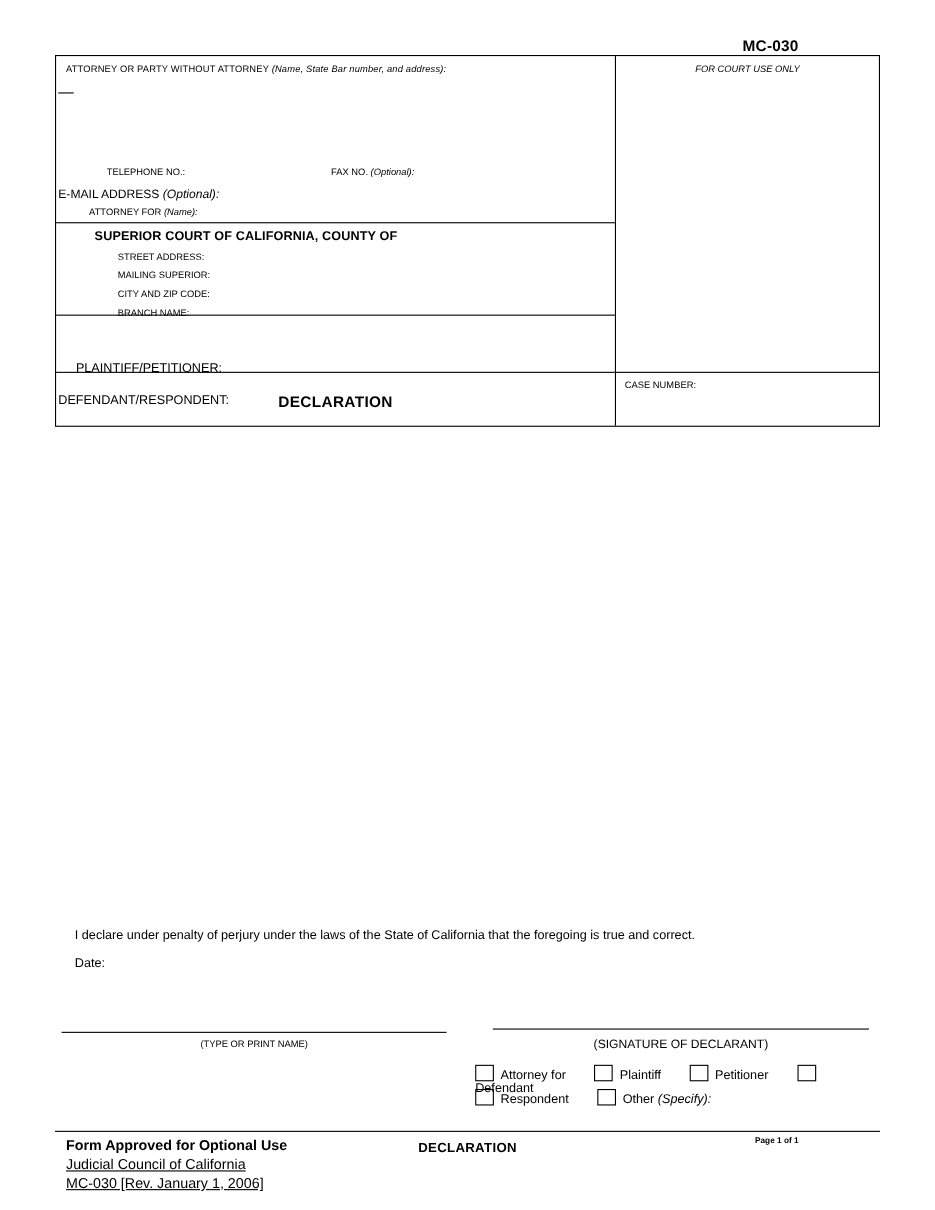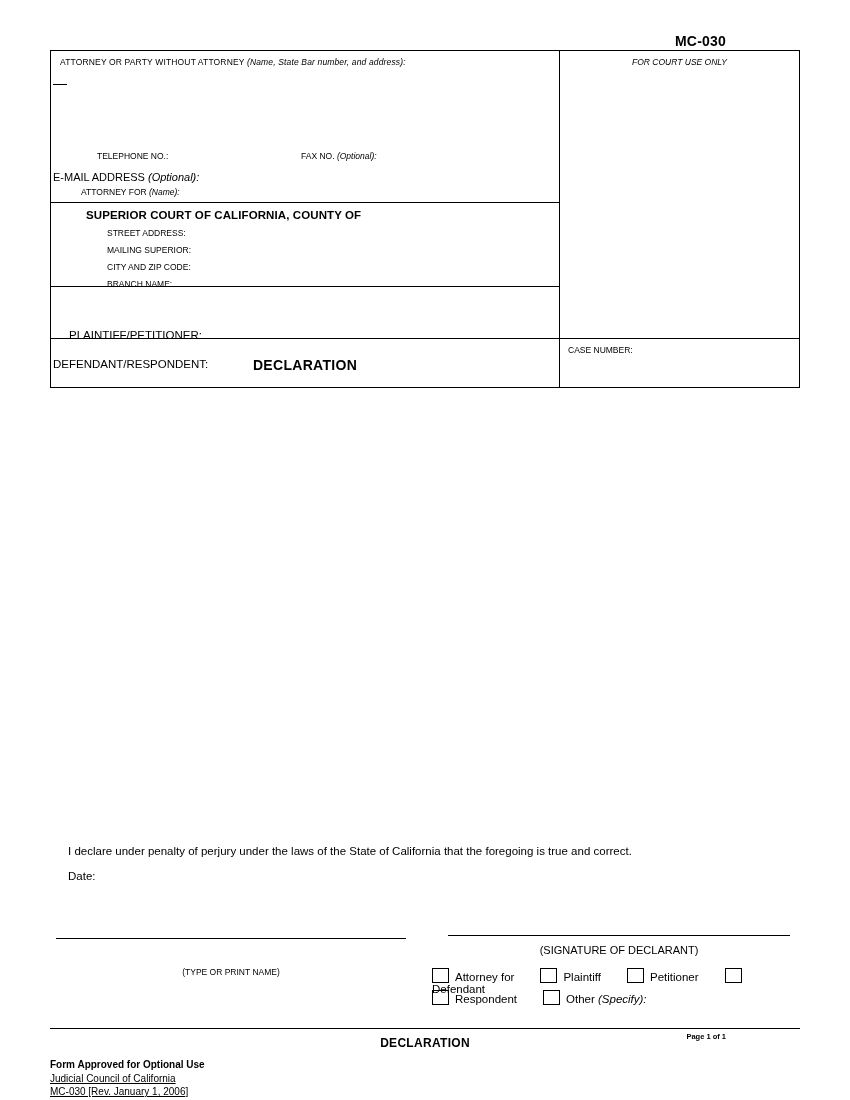--- a/index.html
+++ b/index.html
@@ -227,21 +227,20 @@
     width: 342px;
     border-bottom: 1.4px solid #000;
   }
   .sig-cap-left {
     position: absolute;
     left: 56px;
     top: 944px;
     width: 350px;
     text-align: center;
     font-size: 8.5px;
-    margin-top: 23px;
   }
   .sig-cap-right {
     position: absolute;
     left: 448px;
     top: 944px;
     width: 342px;
     text-align: center;
     font-size: 11px;
   }
 
@@ -271,26 +270,25 @@
   
   .footer-rule {
     position: absolute;
     left: 50px;
     top: 1028px;
     width: 750px;
     border-bottom: 1.4px solid #000;
   }
   .footer-left {
     position: absolute;
-    left: 50px;
+    left: 60px;
     top: 1032px;
-    font-size: 10px;
+    font-size: 13px;
     line-height: 1.35;
     font-weight: bold;
-    margin-top: 26px;
   }
   .footer-left .norm { font-weight: normal; text-decoration: underline; }
   .footer-center {
     position: absolute;
     left: 0;
     top: 1036px;
     width: 850px;
     text-align: center;
     font-size: 12px;
     font-weight: bold;

